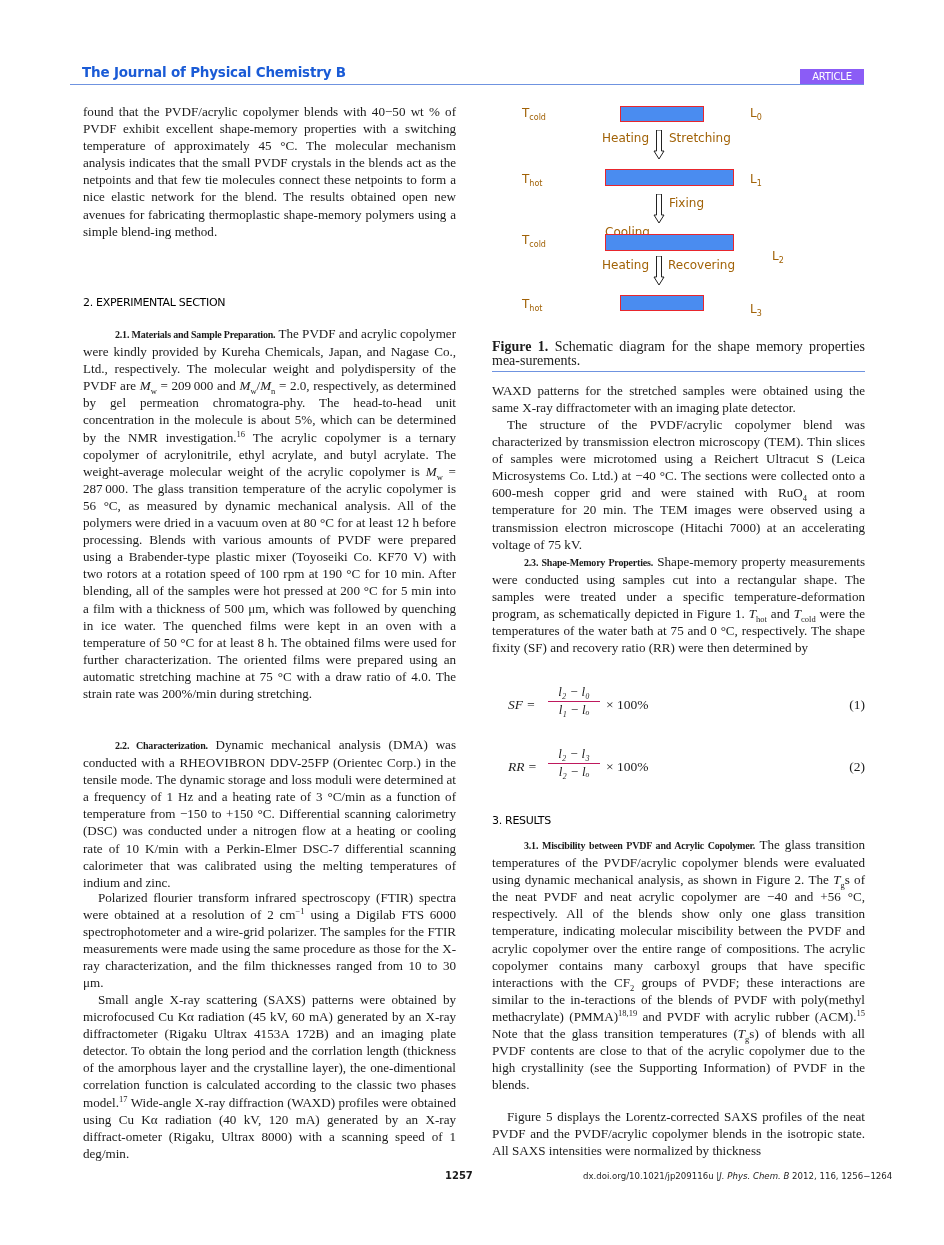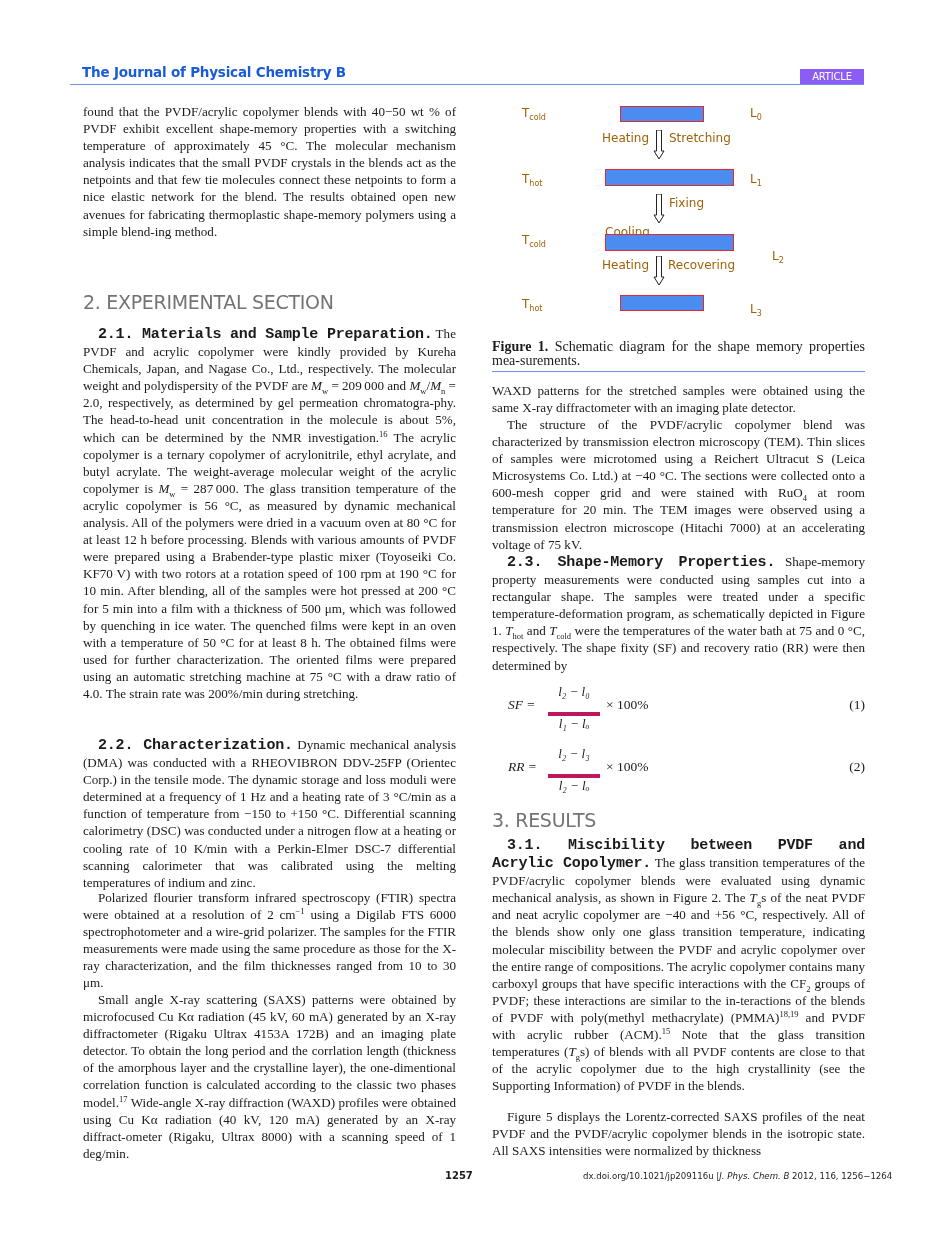--- a/index.html
+++ b/index.html
@@ -9,40 +9,40 @@
                   font-size: 13.5px; font-weight: bold; color: #1a5bd6; letter-spacing: -0.2px; }
   .header-rule { position: absolute; left: 70px; top: 84px; width: 794px; height: 1px; background: #6f93e0; }
   .article-badge { position: absolute; left: 800px; top: 69px; width: 64px; height: 15px; background: #8b5cf6;
                    color: #ffffff; font-family: "DejaVu Sans", sans-serif; font-size: 10px; line-height: 15px;
                    text-align: center; letter-spacing: -0.2px; }
   .col { position: absolute; top: 0; width: 373px; font-size: 13.1px; line-height: 17.1px; text-align: justify; }
   .col-left { left: 83px; }
   .col-right { left: 492px; }
   p { margin: 0; }
   .indent { text-indent: 15px; }
-  .sec-head { font-family: "DejaVu Sans", sans-serif; color: #737373; font-size: 19px; font-weight: normal; margin: 0; letter-spacing: -0.3px; }
-  .sub-head { font-family: Liberation Mono, monospace; font-weight: bold; font-size: 15px; letter-spacing: -0.2px; }
+  .sec-head { font-family: "DejaVu Sans", sans-serif; color: #000000; font-size: 11px; font-weight: normal; margin: 0; letter-spacing: -0.3px; }
+  .sub-head { font-family: Liberation Serif, serif; font-weight: bold; font-size: 10px; letter-spacing: -0.2px; margin-left: 17px; }
   sub, sup { font-size: 8.5px; line-height: 0; }
   i { font-style: italic; }
 
   
   .figure { position: absolute; left: 492px; top: 98px; width: 373px; height: 230px; }
   .fig-label { position: absolute; font-family: "DejaVu Sans", sans-serif; font-size: 12px; color: #a16207; }
   .fig-label sub { font-size: 8px; }
   .bar { position: absolute; background: #4a8cf0; border: 1.5px solid #e8262d; box-sizing: border-box; }
   .arrow { position: absolute; width: 8px; }
   .caption { position: absolute; left: 492px; top: 340px; width: 373px; font-size: 14px; line-height: 14px; text-align: justify; }
   .caption b { font-weight: bold; }
   .caption-rule { position: absolute; left: 492px; top: 371px; width: 373px; height: 1px; background: #6f93e0; }
 
   
   .eq { position: absolute; left: 492px; width: 373px; height: 46px; font-size: 13.5px; }
   .eq .lhs { position: absolute; left: 16px; top: 13px; font-style: italic; }
   .eq .frac { position: absolute; left: 56px; top: 0; width: 52px; text-align: center; font-style: italic; font-size: 13px; }
-  .eq .frac .num { border-bottom: 4px solid #be185d; padding-bottom: 12px; }
+  .eq .frac .num { border-bottom: 1px solid #be185d; padding-bottom: 1px; }
   .eq .times { position: absolute; left: 114px; top: 13px; }
   .eq .num-label { position: absolute; right: 0; top: 13px; }
 
   .footer-page { position: absolute; left: 445px; top: 1170px; font-family: "DejaVu Sans", sans-serif; font-weight: bold; font-size: 10px; }
   .footer-doi { position: absolute; left: 583px; top: 1171px; font-family: "DejaVu Sans", sans-serif; font-size: 8.6px; color: #222; }
 </style>
 </head>
 <body>
 
 <div class="header-title">The Journal of Physical Chemistry B</div>

